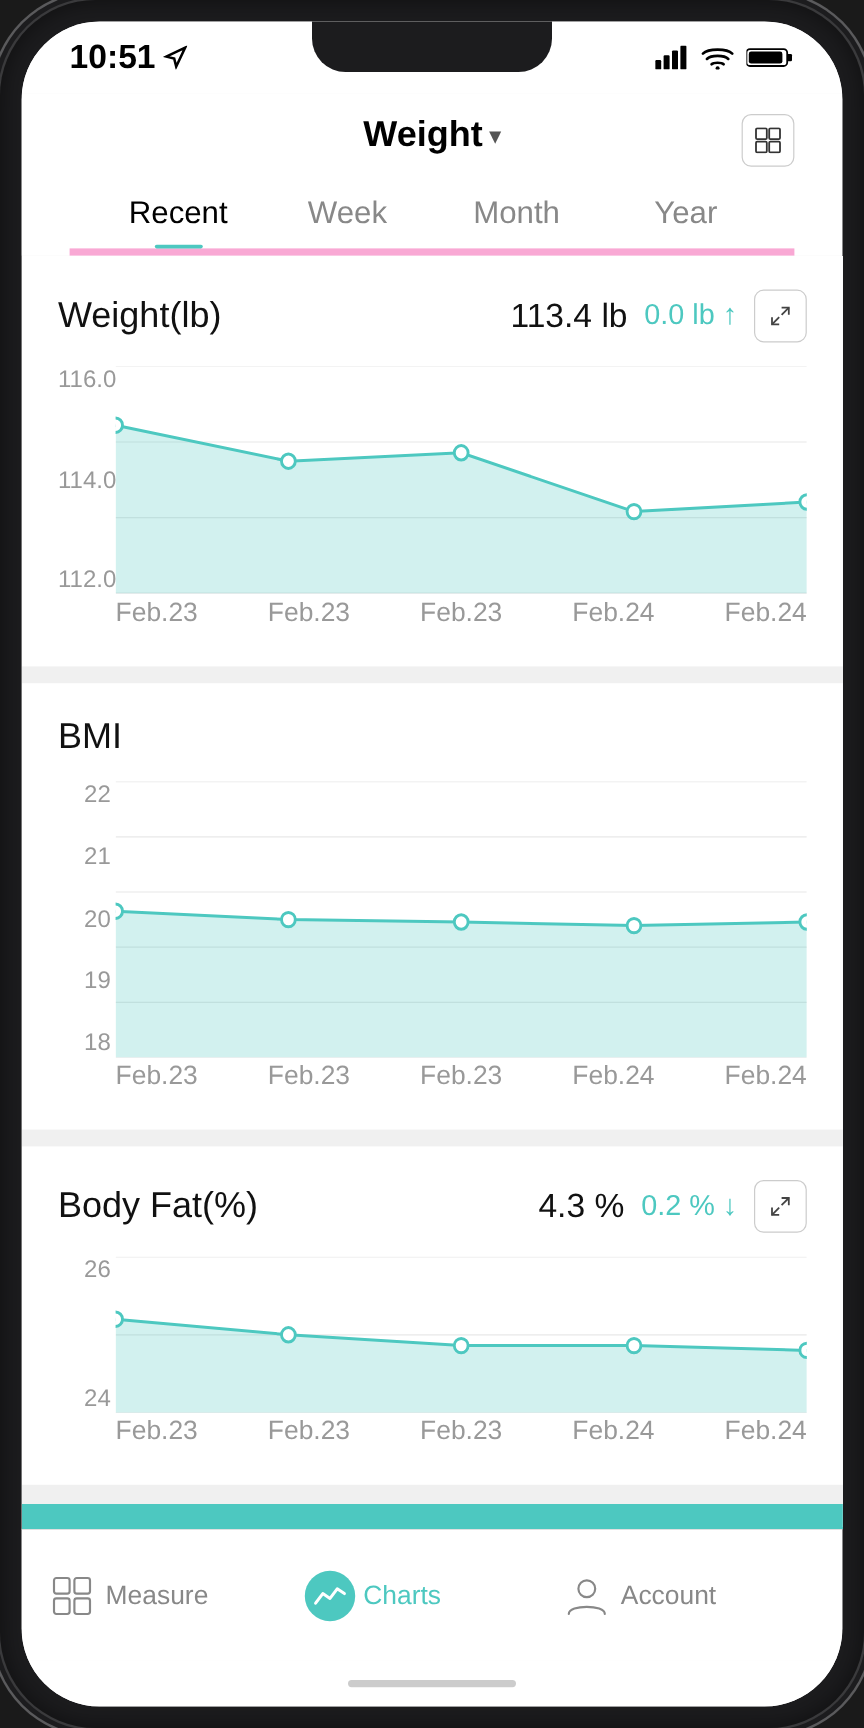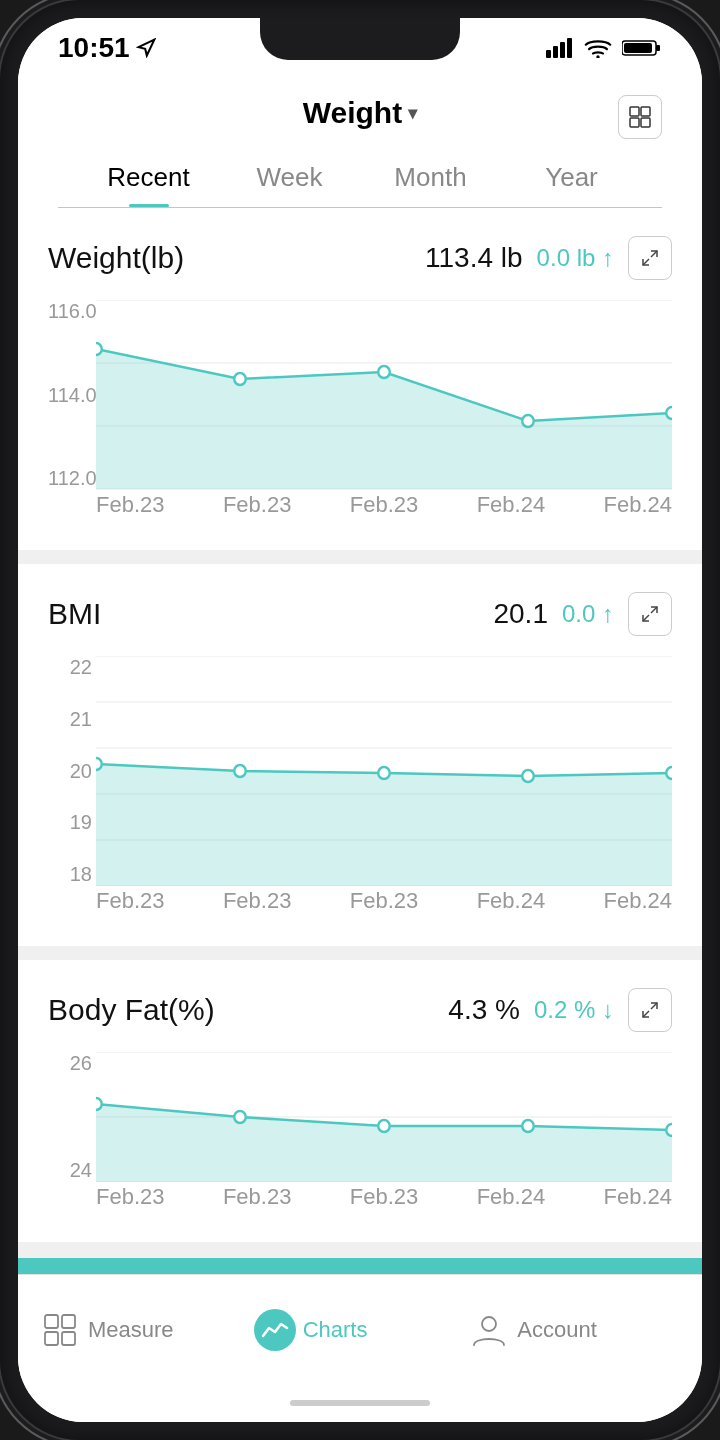--- a/index.html
+++ b/index.html
@@ -91,21 +91,21 @@
       border: 1.5px solid #ccc;
       border-radius: 8px;
       display: flex;
       align-items: center;
       justify-content: center;
       font-size: 22px;
       color: #333;
     }
     .tabs {
       display: flex;
-      border-bottom: 1px solid #f9a8d4;
+      border-bottom: 6px solid #f9a8d4;
       padding: 0 20px;
     }
     .tab {
       flex: 1;
       text-align: center;
       padding: 16px 0 14px;
       font-size: 26px;
       color: #888;
       position: relative;
       cursor: pointer;
@@ -377,32 +377,20 @@
             <span class="chart-label-x">Feb.23</span>
             <span class="chart-label-x">Feb.24</span>
             <span class="chart-label-x">Feb.24</span>
           </div>
         </div>
       </div>
 
       <div class="chart-section">
         <div class="chart-header">
           <span class="chart-title">BMI</span>
-          <div class="chart-value-row">
-            <span class="chart-value">20.1</span>
-            <span class="chart-change">0.0 ↑</span>
-            <div class="chart-expand">
-              <svg width="18" height="18" viewBox="0 0 18 18" fill="none" stroke="#444" stroke-width="1.5">
-                <polyline points="10,2 16,2 16,8"></polyline>
-                <polyline points="8,16 2,16 2,10"></polyline>
-                <line x1="16" y1="2" x2="10" y2="8"></line>
-                <line x1="2" y1="16" x2="8" y2="10"></line>
-              </svg>
-            </div>
-          </div>
         </div>
         <div class="chart-area" style="height:260px;">
           <div class="chart-labels-y">
             <span class="chart-label-y">22</span>
             <span class="chart-label-y">21</span>
             <span class="chart-label-y">20</span>
             <span class="chart-label-y">19</span>
             <span class="chart-label-y">18</span>
           </div>
           <div class="chart-plot" style="bottom:30px;">

